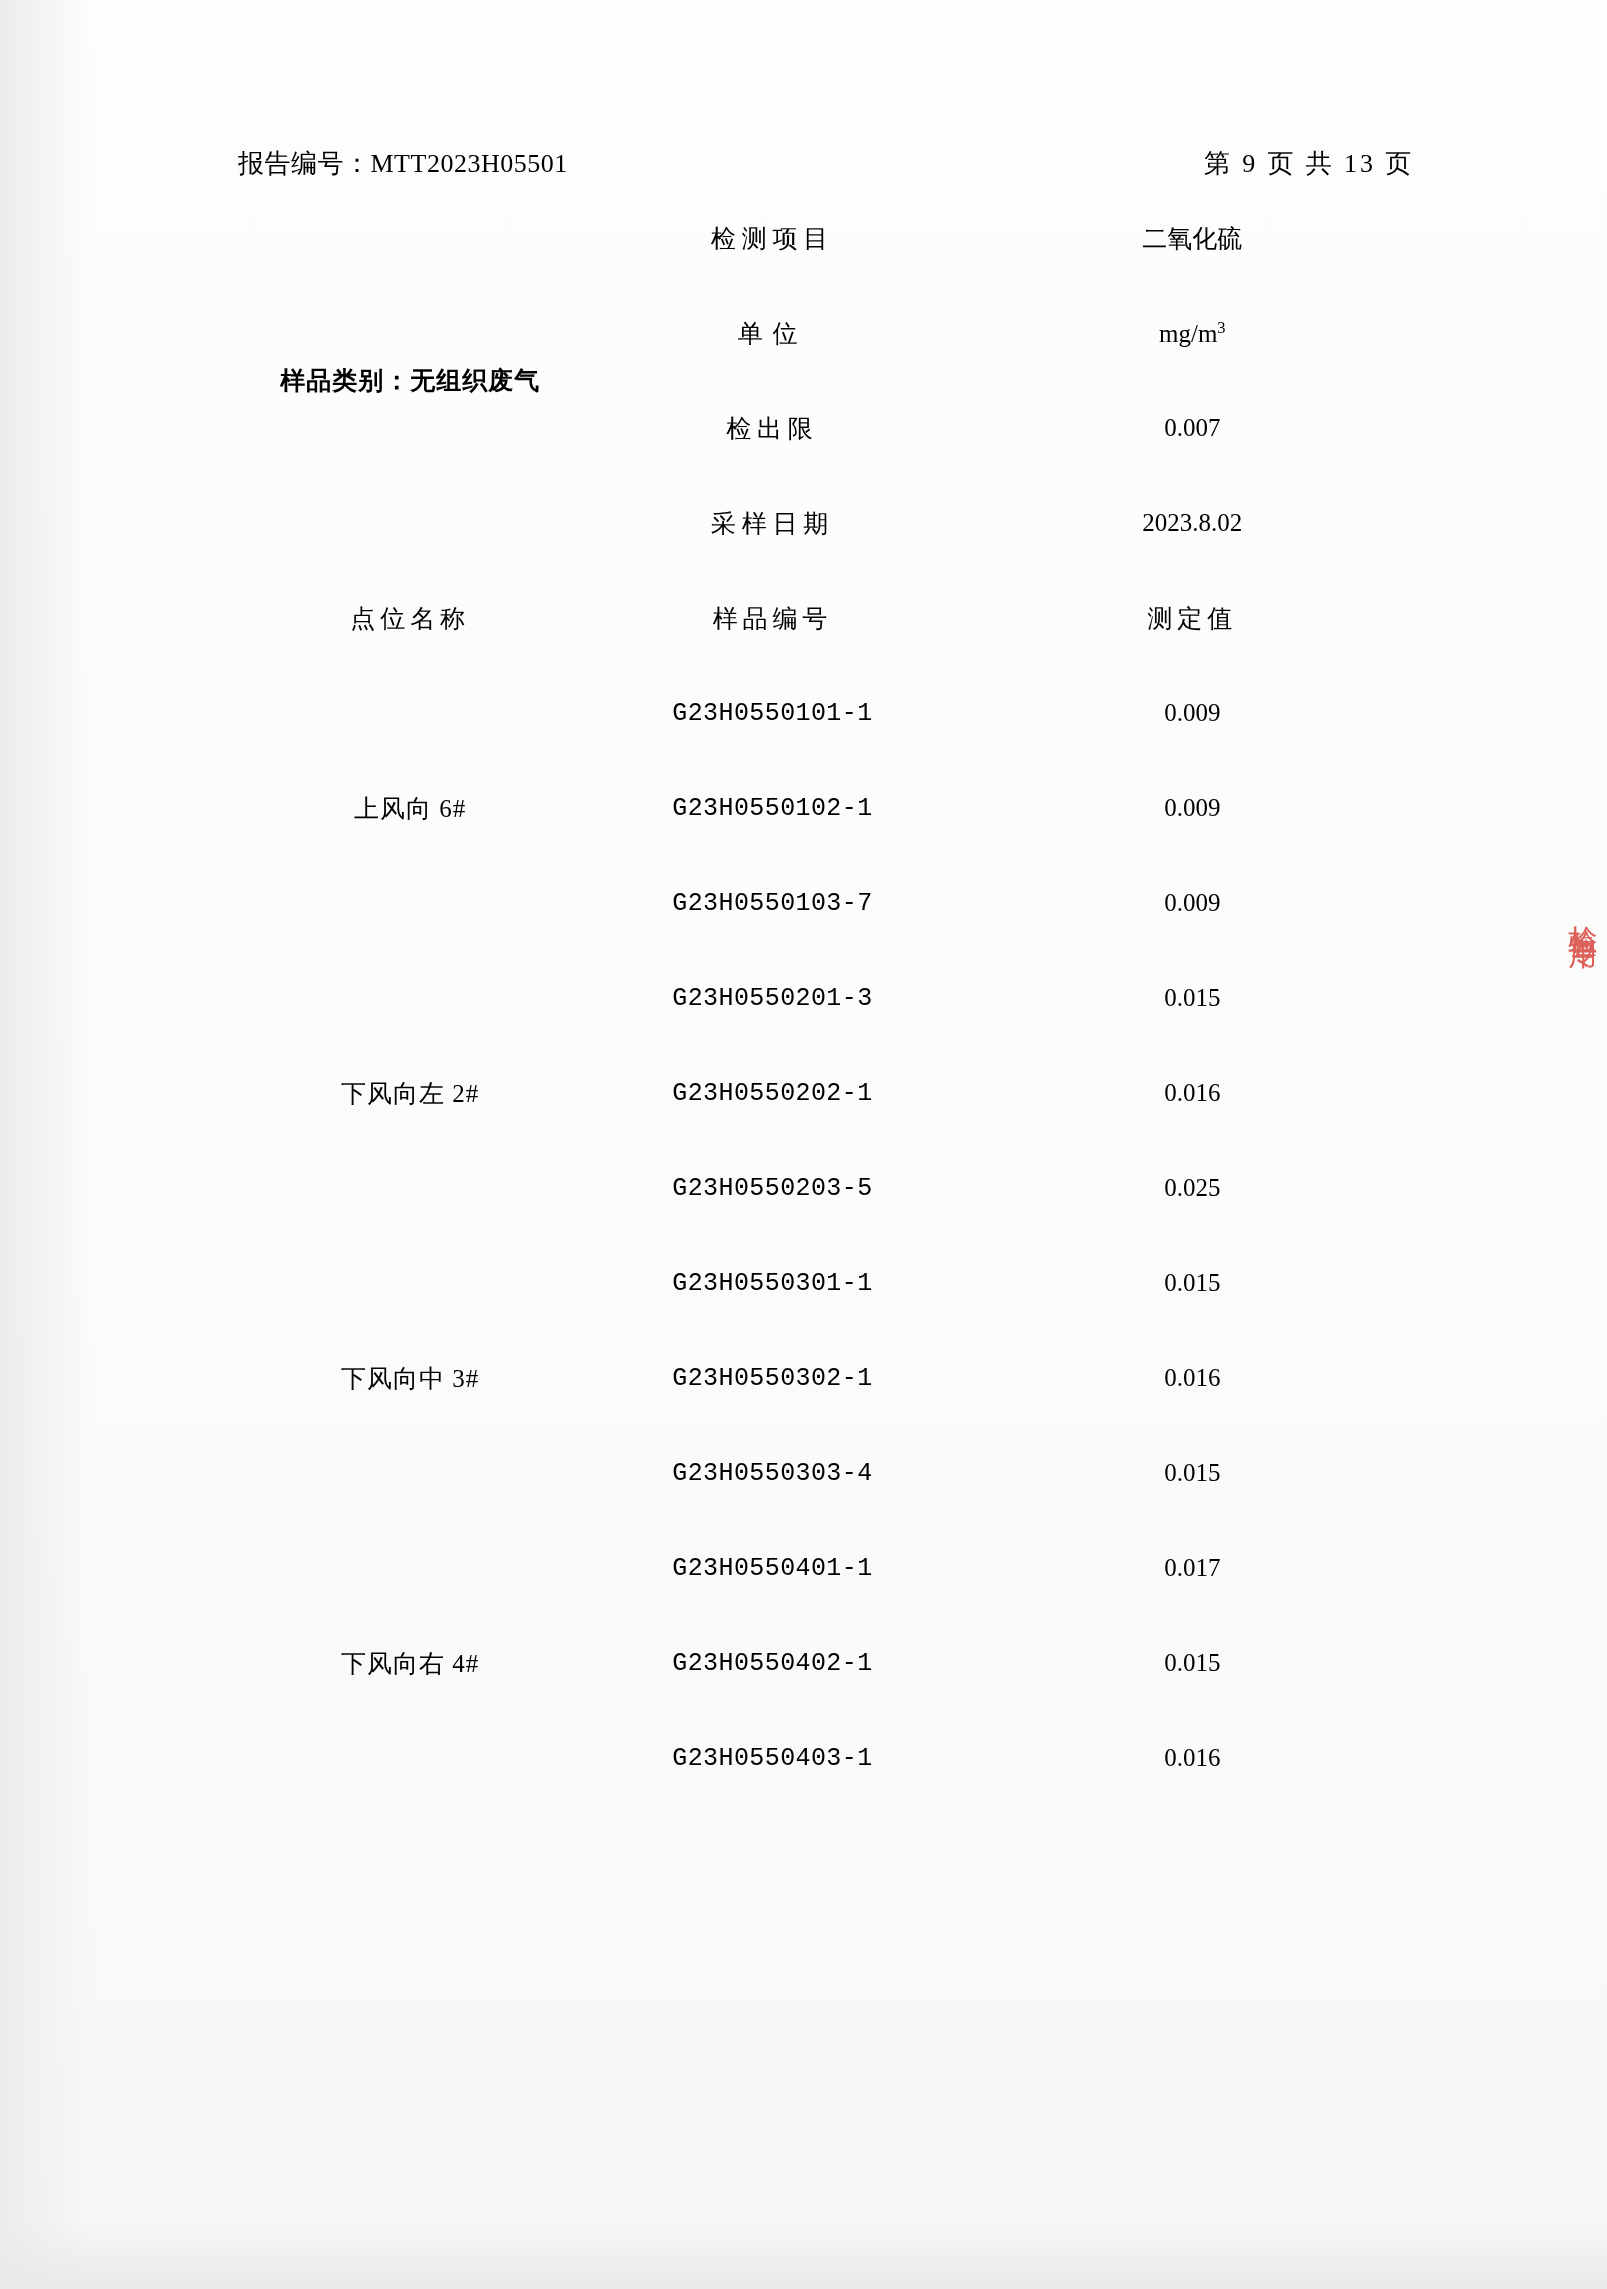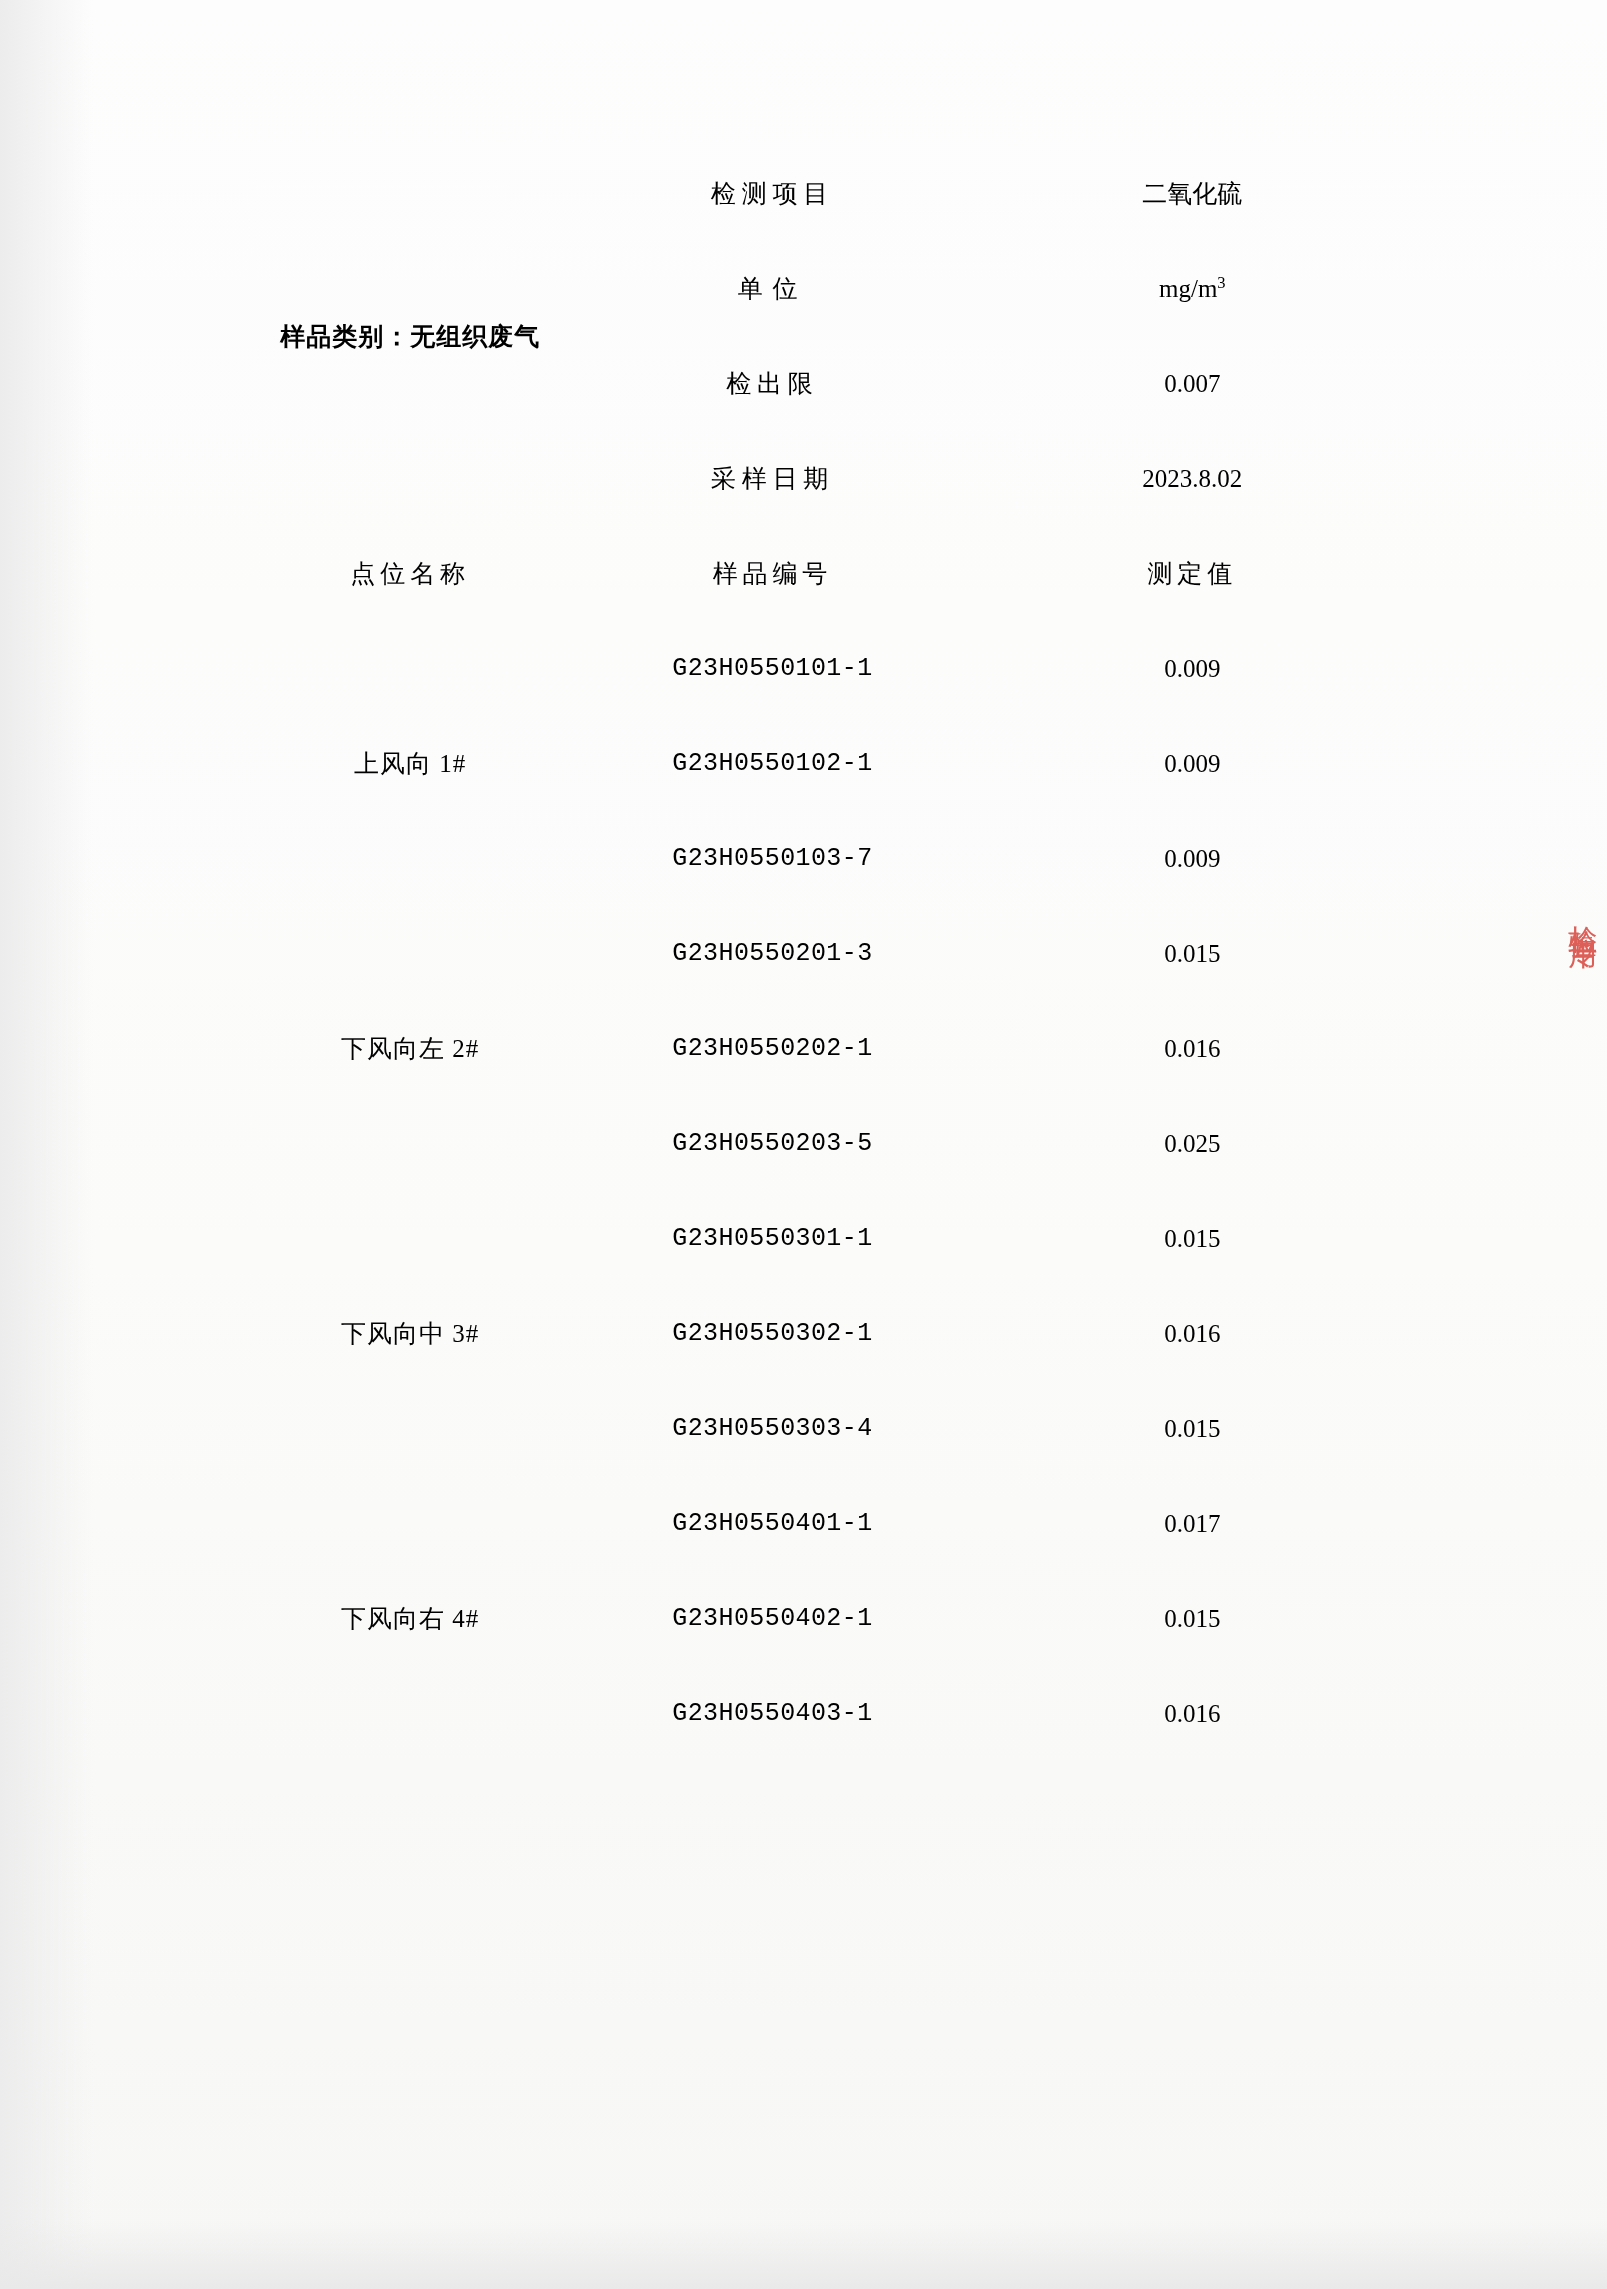--- a/index.html
+++ b/index.html
@@ -141,20 +141,24 @@
 
 <div class="page">
   <div class="paper-tint"></div>
   <div class="edge-shadow-left"></div>
   <div class="edge-shadow-bottom"></div>
 
   <div class="seal">检验专用</div>
 
   <div class="content">
 
+    <div class="doc-header">
+      <div class="report-no">报告编号：MTT2023H05501</div>
+      <div class="page-no">第 9 页 共 13 页</div>
+    </div>
 
     <table class="report">
       <colgroup>
         <col class="c1">
           <col class="c2">
           <col class="c3">
       </colgroup>
       <tbody>
 
         <tr>
@@ -177,21 +181,21 @@
           <td class="tb-thick-bottom value-cell">2023.8.02</td>
         </tr>
 
         <tr>
           <td class="col-head tb-thin-bottom tb-thin-right">点位名称</td>
           <td class="col-head tb-thin-bottom tb-thin-right">样品编号</td>
           <td class="col-head tb-thin-bottom">测定值</td>
         </tr>
 
         <tr>
-          <td rowspan="3" class="point-name tb-thin-right tb-thin-bottom">上风向 1#</td>
+          <td rowspan="3" class="point-name tb-thin-right tb-thin-bottom">上风向 6#</td>
           <td class="sample-id tb-thin-bottom tb-thin-right">G23H0550101-1</td>
           <td class="value-cell tb-thin-bottom">0.009</td>
         </tr>
         <tr>
           <td class="sample-id tb-thin-bottom tb-thin-right">G23H0550102-1</td>
           <td class="value-cell tb-thin-bottom">0.009</td>
         </tr>
         <tr>
           <td class="sample-id tb-thin-bottom tb-thin-right">G23H0550103-7</td>
           <td class="value-cell tb-thin-bottom">0.009</td>

